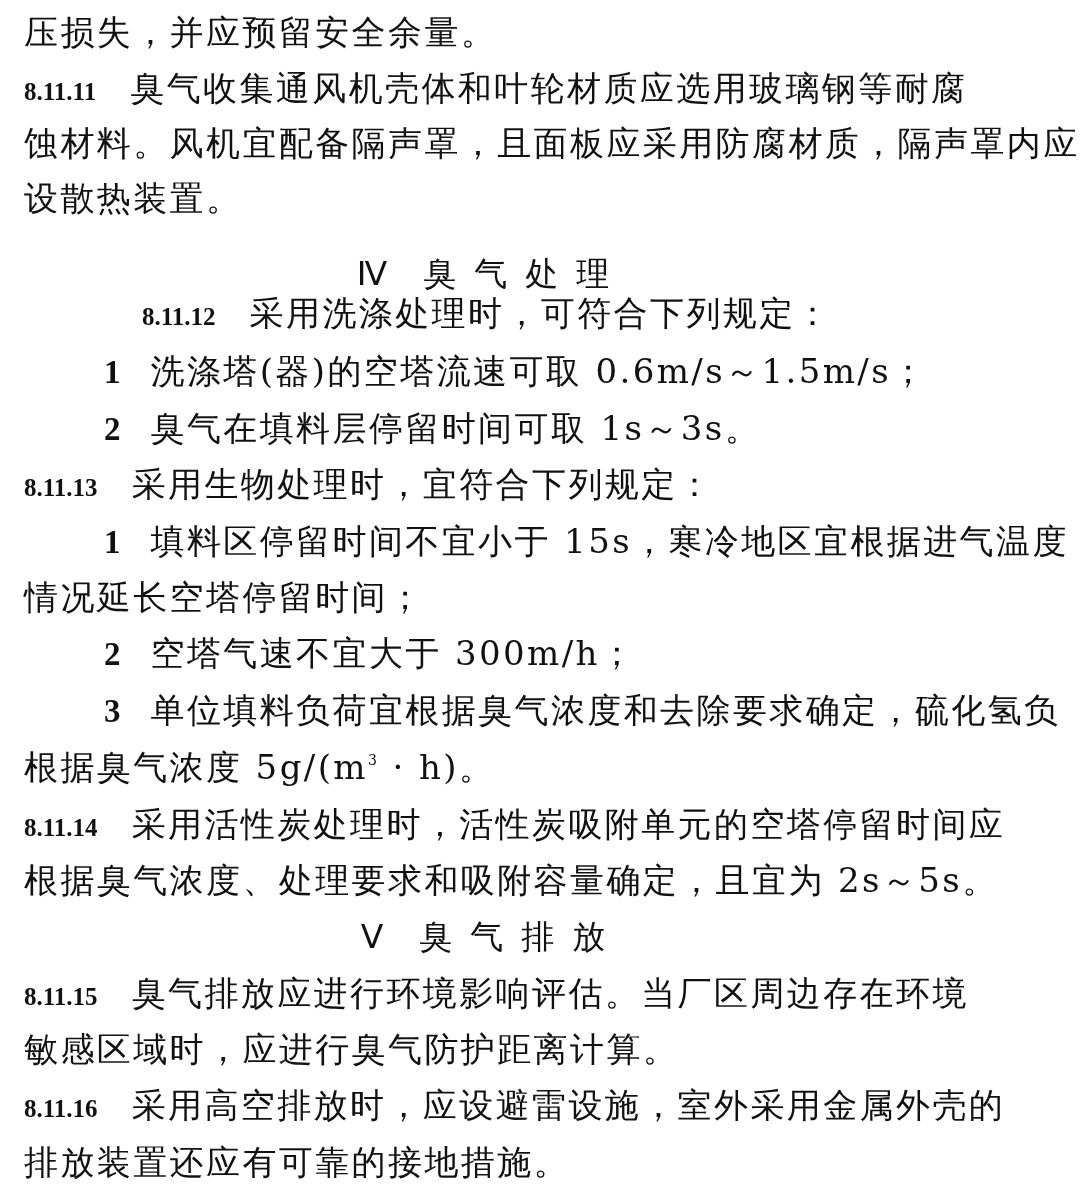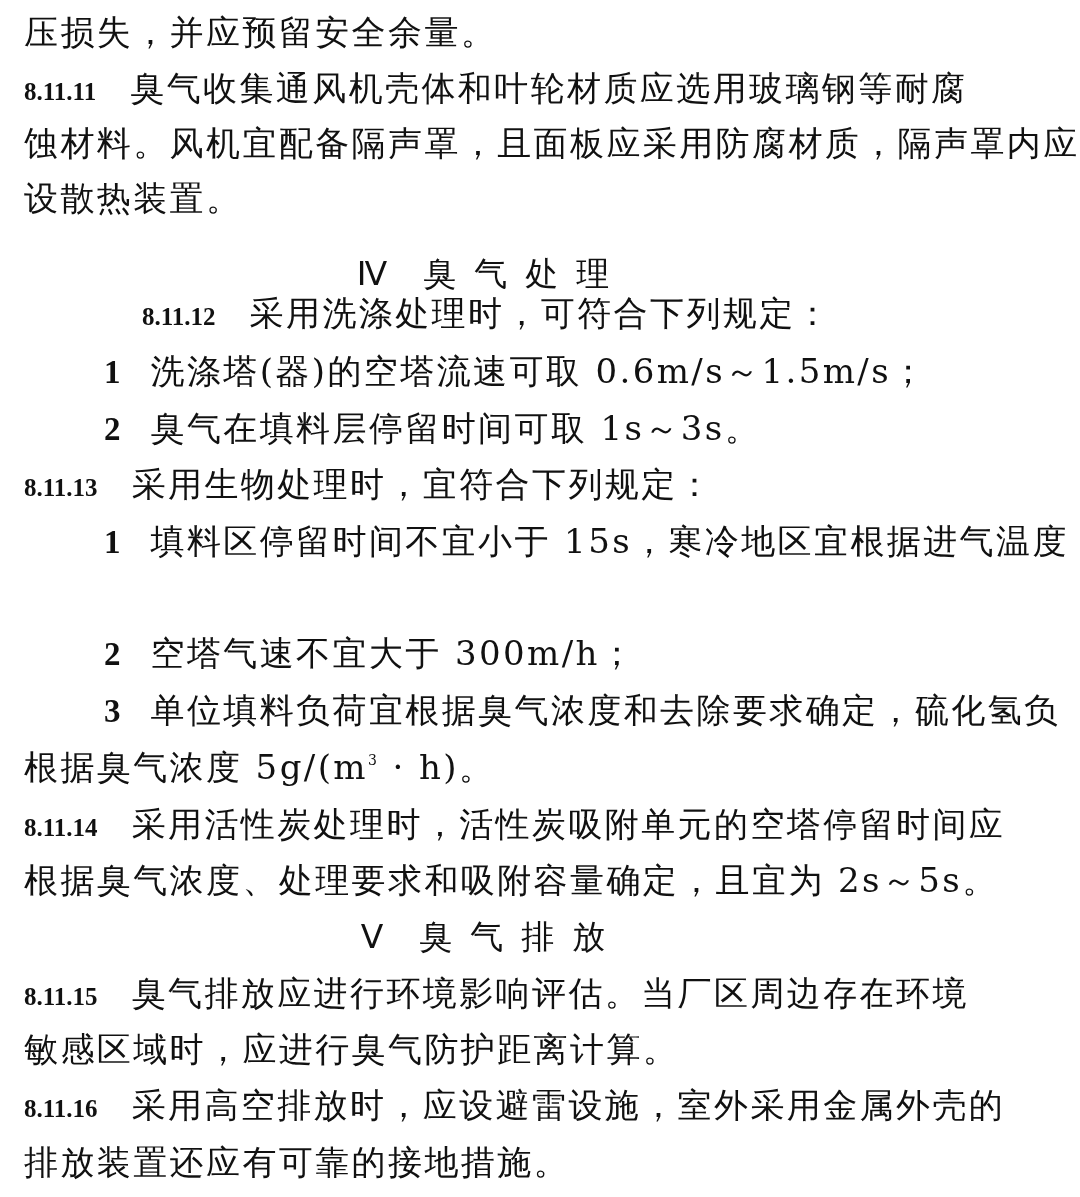--- a/index.html
+++ b/index.html
@@ -108,20 +108,23 @@
   <div class="line indent" style="top:403px;">
     <span class="item-num">2</span><span>臭气在填料层停留时间可取 1s～3s。</span>
   </div>
 
   <div class="line" style="top:459px;">
     <span class="num">8.11.13</span><span>采用生物处理时，宜符合下列规定：</span>
   </div>
   <div class="line indent justify" style="top:516px;">
     <span class="item-num">1</span><span>填料区停留时间不宜小于 15s，寒冷地区宜根据进气温度</span>
   </div>
+  <div class="line" style="top:572px;">
+    <span>情况延长空塔停留时间；</span>
+  </div>
   <div class="line indent" style="top:628px;">
     <span class="item-num">2</span><span>空塔气速不宜大于 300m/h；</span>
   </div>
   <div class="line indent justify" style="top:685px;">
     <span class="item-num">3</span><span>单位填料负荷宜根据臭气浓度和去除要求确定，硫化氢负</span>
   </div>
   <div class="line" style="top:742px;">
     <span>根据臭气浓度 5g/(m</span><sup>3</sup><span> · h)。</span>
   </div>
 

